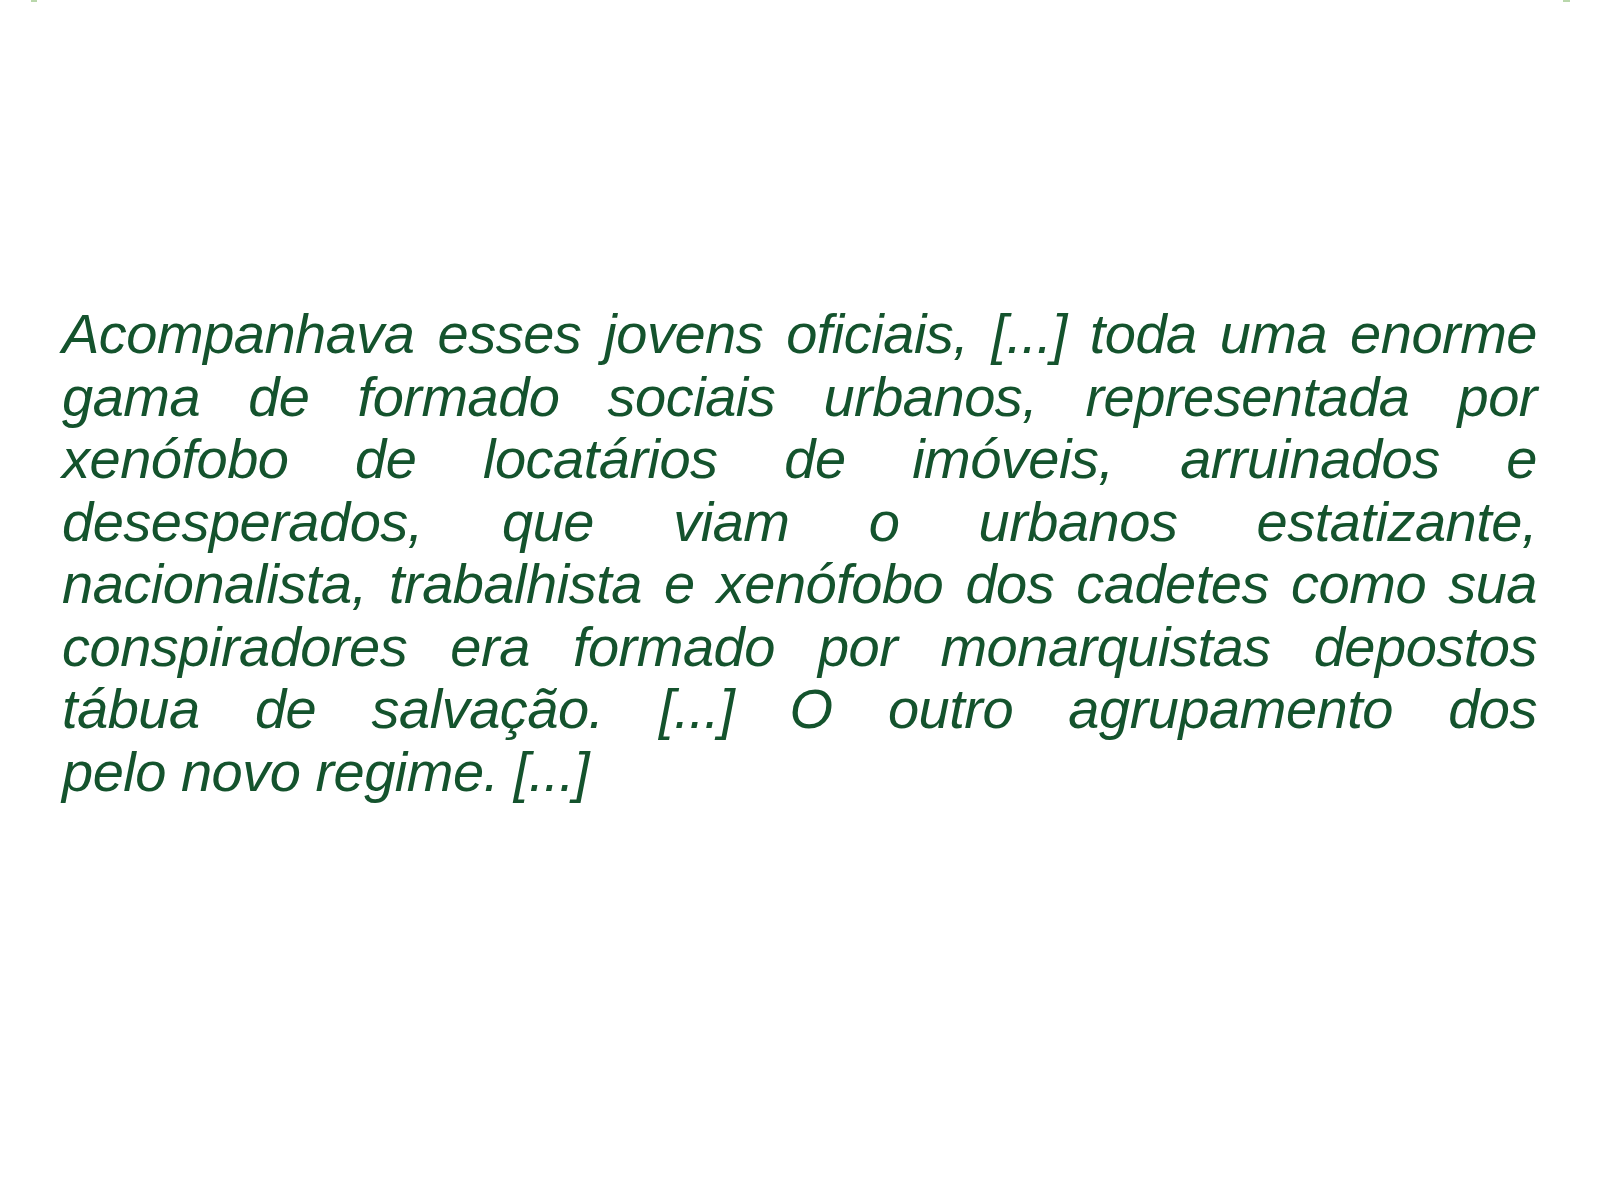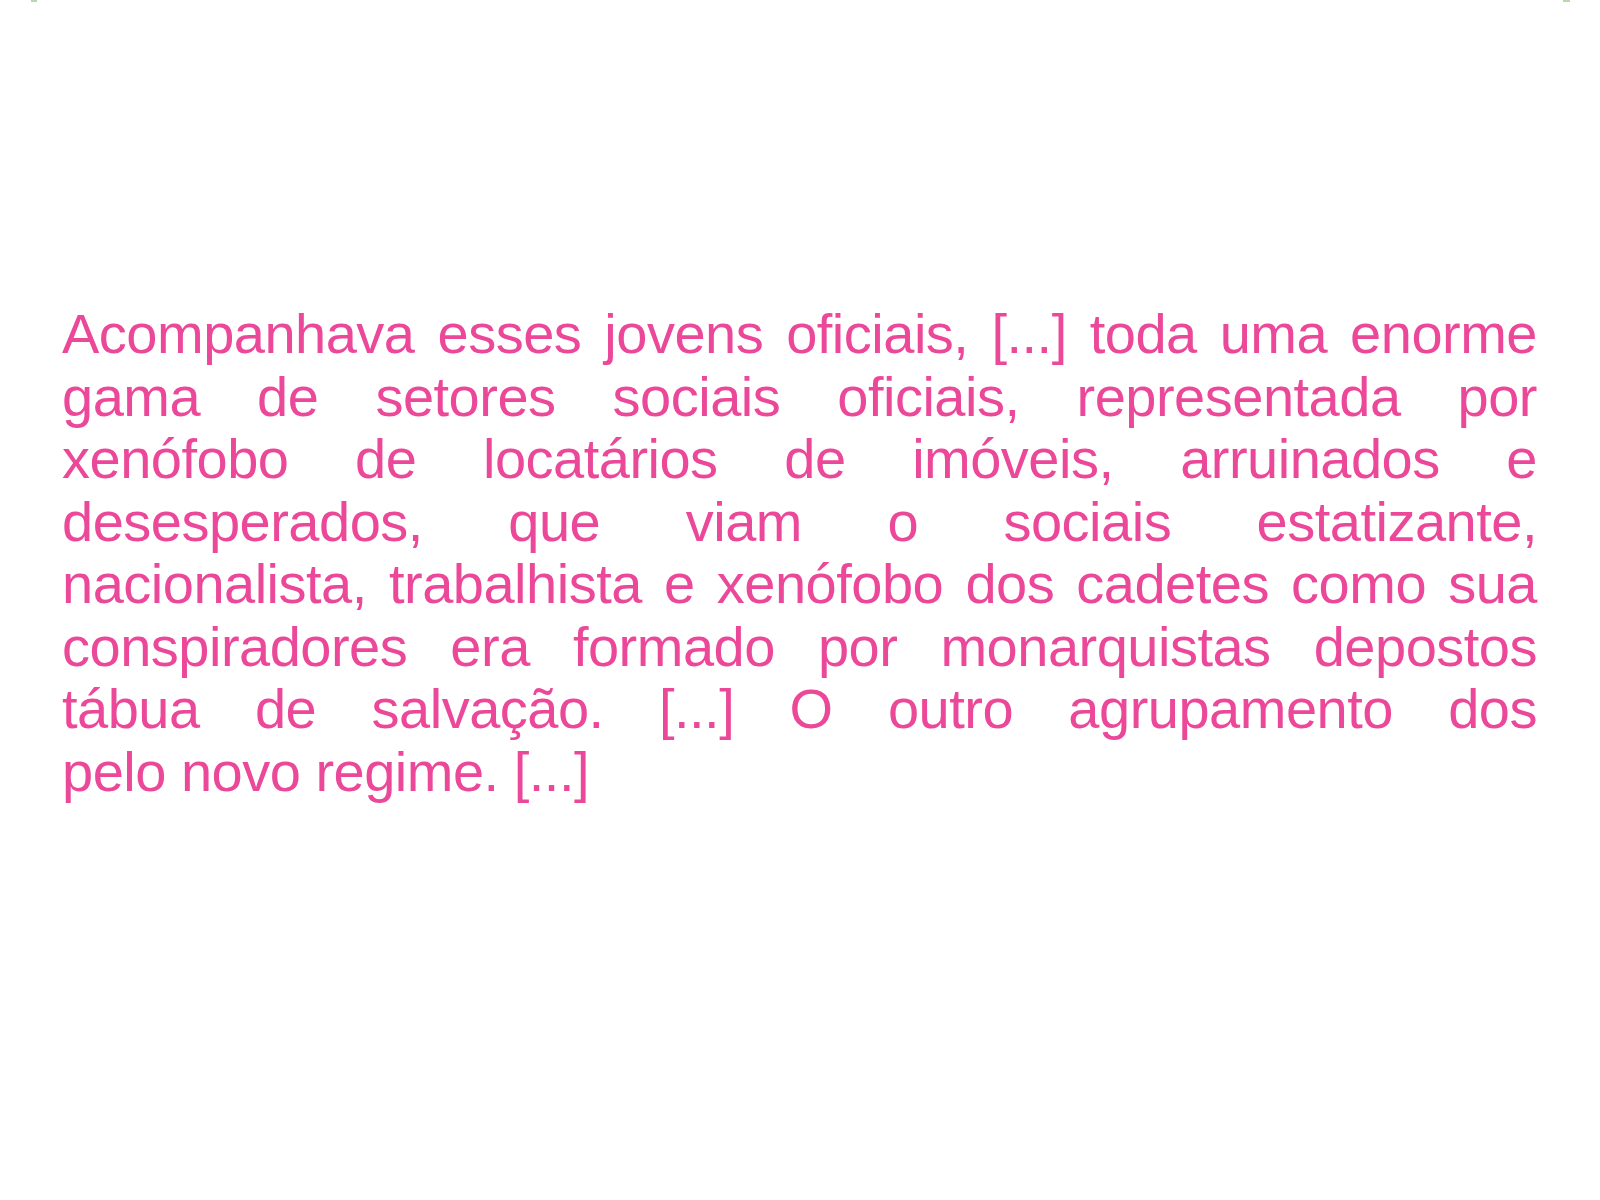--- a/index.html
+++ b/index.html
@@ -21,43 +21,44 @@
     width: 6px;
     background: #b9d7ab;
   }
   .top-mark.left  { left: 31px; }
   .top-mark.right { left: 1563px; width: 7px; }
   .quote-block {
     position: absolute;
     left: 62px;
     top: 303px;
     width: 1475px;
-    color: #ec4899;
+    color: #14532d;
     font-size: 56px;
     line-height: 62.5px;
     letter-spacing: -0.5px;
+    font-style: italic;
   }
   .quote-line {
     text-align: justify;
     text-align-last: justify;
     text-justify: inter-word;
     white-space: normal;
   }
   .quote-line.last {
     text-align-last: left;
   }
 </style>
 </head>
 <body>
 
 <div class="top-mark left"></div>
 <div class="top-mark right"></div>
 
 <div class="quote-block">
   <div class="quote-line">Acompanhava esses jovens oficiais, [...] toda uma enorme</div>
-  <div class="quote-line">gama de setores sociais oficiais, representada por</div>
+  <div class="quote-line">gama de formado sociais urbanos, representada por</div>
   <div class="quote-line">xenófobo de locatários de imóveis, arruinados e</div>
-  <div class="quote-line">desesperados, que viam o sociais estatizante,</div>
+  <div class="quote-line">desesperados, que viam o urbanos estatizante,</div>
   <div class="quote-line">nacionalista, trabalhista e xenófobo dos cadetes como sua</div>
   <div class="quote-line">conspiradores era formado por monarquistas depostos</div>
   <div class="quote-line">tábua de salvação. [...] O outro agrupamento dos</div>
   <div class="quote-line last">pelo novo regime. [...]</div>
 </div>
 
 </body></html>

